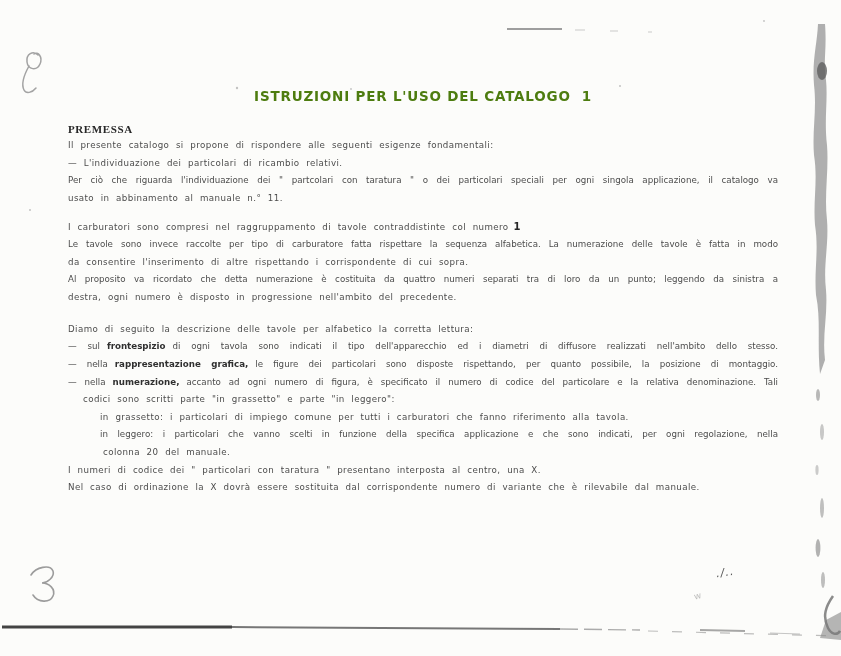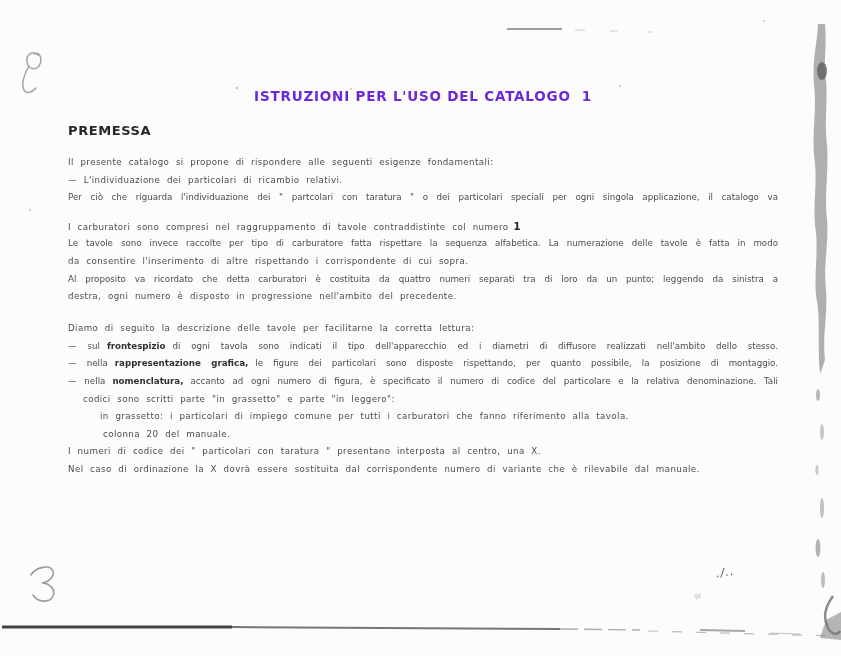--- a/index.html
+++ b/index.html
@@ -7,38 +7,39 @@
     position:relative; width:841px; height:656px;
     background:#fcfcfa; overflow:hidden;
     font-family:"DejaVu Sans","Liberation Sans",sans-serif;
     color:#4c4c4c;
   }
   .content { position:absolute; left:68px; top:0; width:710px; }
 
   .title {
     margin-top:88px; text-align:center;
     font-size:13.5px; font-weight:bold; letter-spacing:0.8px;
-    color:#6d28d9; white-space:nowrap;
+    color:#4d7c0f; white-space:nowrap;
   }
   .heading {
-    font-size:13px; font-weight:bold; letter-spacing:0.6px;
+    font-size:11px; font-weight:bold; letter-spacing:0.6px;
     color:#272727;
+    font-family:Liberation Serif, serif;
   }
   .h-premessa { margin-top:19px; }
   .h-carb { margin-top:37px; }
 
   .line {
     font-size:8.7px; line-height:17.6px; height:17.6px;
   }
   
   .ll { letter-spacing:0.4px; word-spacing:3.5px; }
   
   .jl { text-align:justify; text-align-last:justify; text-justify:inter-word; }
 
-  .mt-intro { margin-top:16px; }
+  .mt-intro { margin-top:2px; }
   .mt-carb1 { margin-top:11px; }
   .mt-diamo { margin-top:14.5px; }
 
   .indent1 { padding-left:15px; }
   .indent2 { padding-left:32px; }
   .indent3 { padding-left:35px; }
 
   .bseg { font-weight:bold; color:#303030; padding:0 7px; }
   .bnum { font-weight:bold; color:#262626; font-size:10px; padding-left:5px; }
 
@@ -61,38 +62,40 @@
 
   <div class="content">
 
     <div class="title">ISTRUZIONI PER L'USO DEL CATALOGO&nbsp;&nbsp;1</div>
 
     <div class="heading h-premessa">PREMESSA</div>
 
     <div class="line ll mt-intro">Il presente catalogo si propone di rispondere alle seguenti esigenze fondamentali:</div>
     <div class="line ll">— L'individuazione dei particolari di ricambio relativi.</div>
     <div class="line jl">Per ciò che riguarda l'individuazione dei " partcolari con taratura " o dei particolari speciali per ogni singola applicazione, il catalogo va</div>
+    <div class="line ll">usato in abbinamento al manuale n.° 11.</div>
 
 
     <div class="line ll mt-carb1"><span>I carburatori sono compresi nel raggruppamento di tavole  contraddistinte col numero</span><span class="bnum">1</span></div>
     <div class="line jl">Le tavole sono invece raccolte per tipo di carburatore fatta rispettare la sequenza alfabetica. La numerazione delle tavole è fatta in modo</div>
     <div class="line ll">da consentire l'inserimento di altre rispettando i corrispondente di cui sopra.</div>
-    <div class="line jl">Al proposito va ricordato che detta carburatori è costituita da quattro numeri separati tra di loro da un punto; leggendo da sinistra a</div>
+    <div class="line jl">Al proposito va ricordato che detta numerazione è costituita da quattro numeri separati tra di loro da un punto; leggendo da sinistra a</div>
     <div class="line ll">destra, ogni numero è disposto in progressione nell'ambito del precedente.</div>
 
-    <div class="line ll mt-diamo">Diamo di seguito la descrizione delle tavole per facilitarne la corretta lettura:</div>
+    <div class="line ll mt-diamo">Diamo di seguito la descrizione delle tavole per alfabetico la corretta lettura:</div>
 
     <div class="line jl"><span>— sul</span><span class="bseg">frontespizio</span><span>di ogni tavola sono indicati il tipo dell'apparecchio ed i diametri di diffusore realizzati nell'ambito dello stesso.</span></div>
 
     <div class="line jl"><span>— nella</span><span class="bseg">rappresentazione grafica,</span><span>le figure dei particolari sono disposte rispettando, per quanto possibile, la posizione di montaggio.</span></div>
 
-    <div class="line jl"><span>— nella</span><span class="bseg">nomenclatura,</span><span>accanto ad ogni numero di figura, è specificato il numero di codice del particolare e la relativa denominazione. Tali</span></div>
+    <div class="line jl"><span>— nella</span><span class="bseg">numerazione,</span><span>accanto ad ogni numero di figura, è specificato il numero di codice del particolare e la relativa denominazione. Tali</span></div>
 
     <div class="line ll indent1">codici sono scritti parte "in grassetto" e parte "in leggero":</div>
     <div class="line ll indent2">in grassetto: i particolari di impiego comune per tutti i carburatori che fanno riferimento alla tavola.</div>
+    <div class="line jl indent2">in leggero: i particolari che vanno scelti in funzione della specifica applicazione e che sono indicati, per ogni regolazione, nella</div>
     <div class="line ll indent3">colonna 20 del manuale.</div>
     <div class="line ll">I numeri di codice dei " particolari con taratura " presentano  interposta al centro, una X.</div>
     <div class="line ll">Nel caso di ordinazione la X dovrà essere sostituita dal corrispondente numero di variante che è rilevabile dal manuale.</div>
 
   </div>
 
   <div class="cont-mark">./..</div>
   <div class="smudge">w</div>
 
   <svg class="artifacts" width="841" height="656" viewBox="0 0 841 656">

